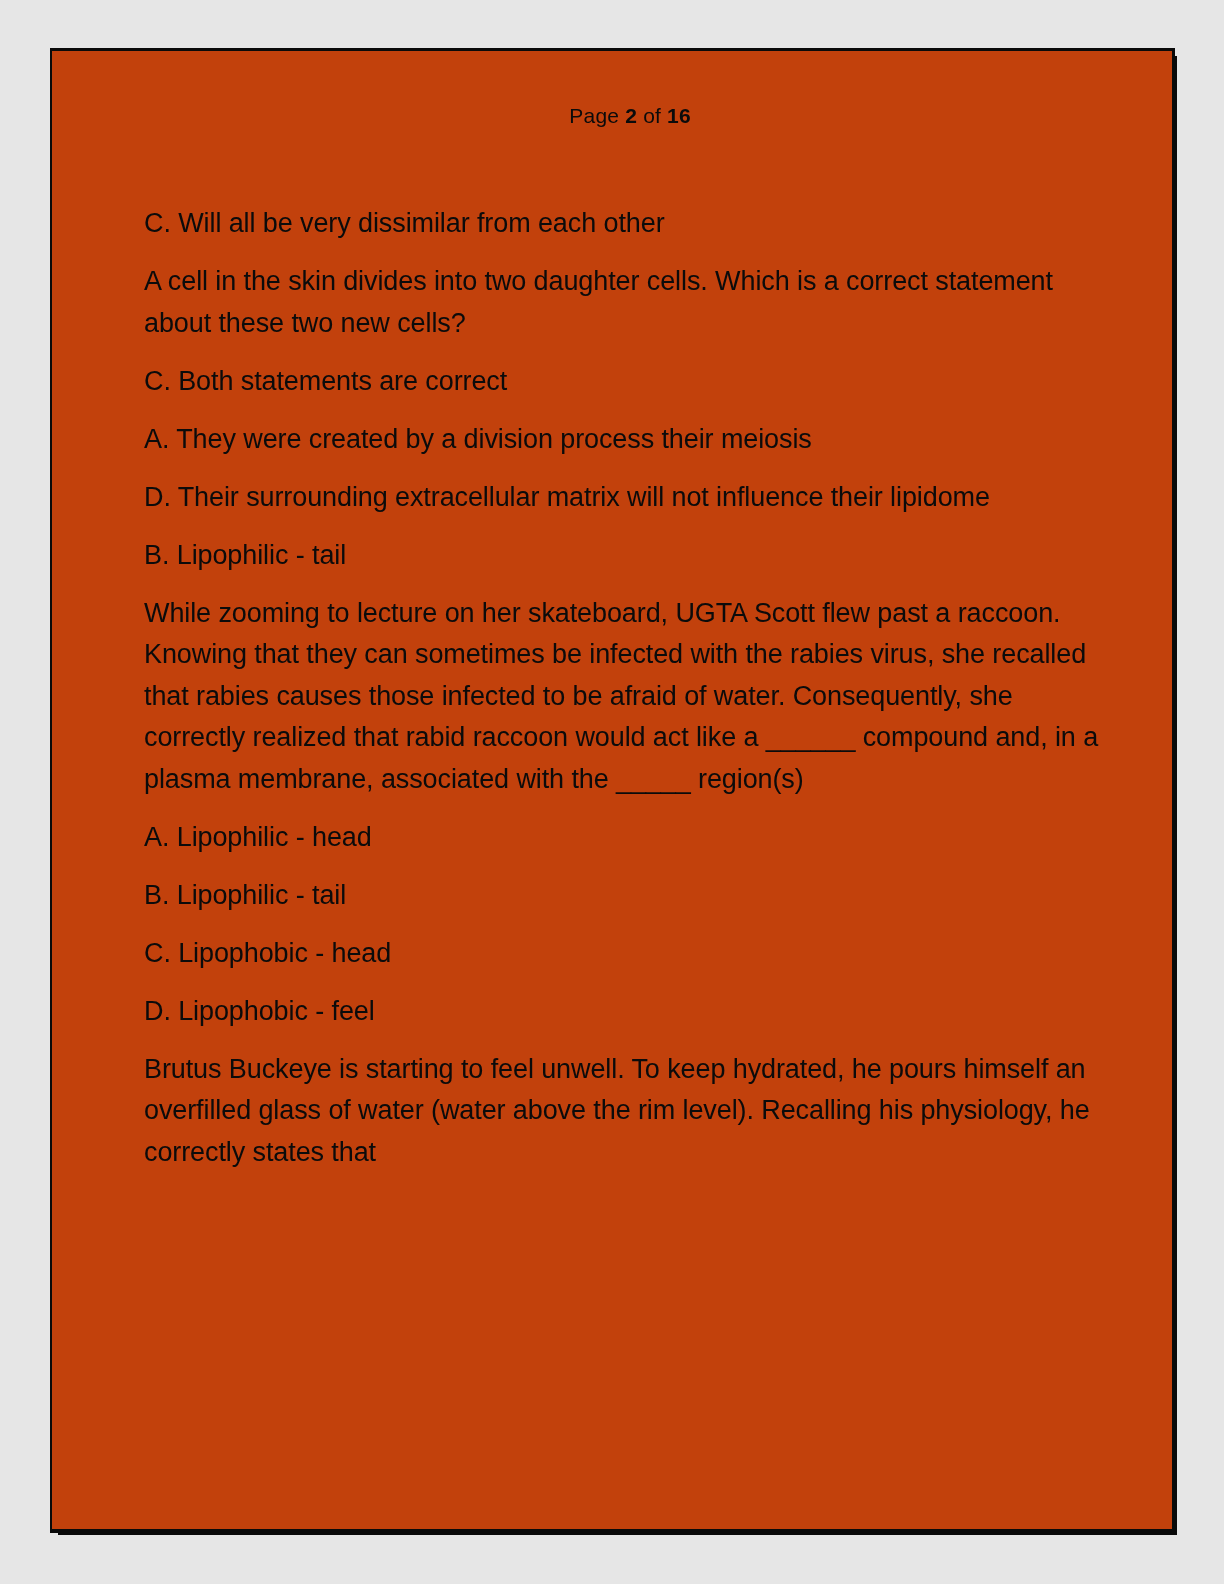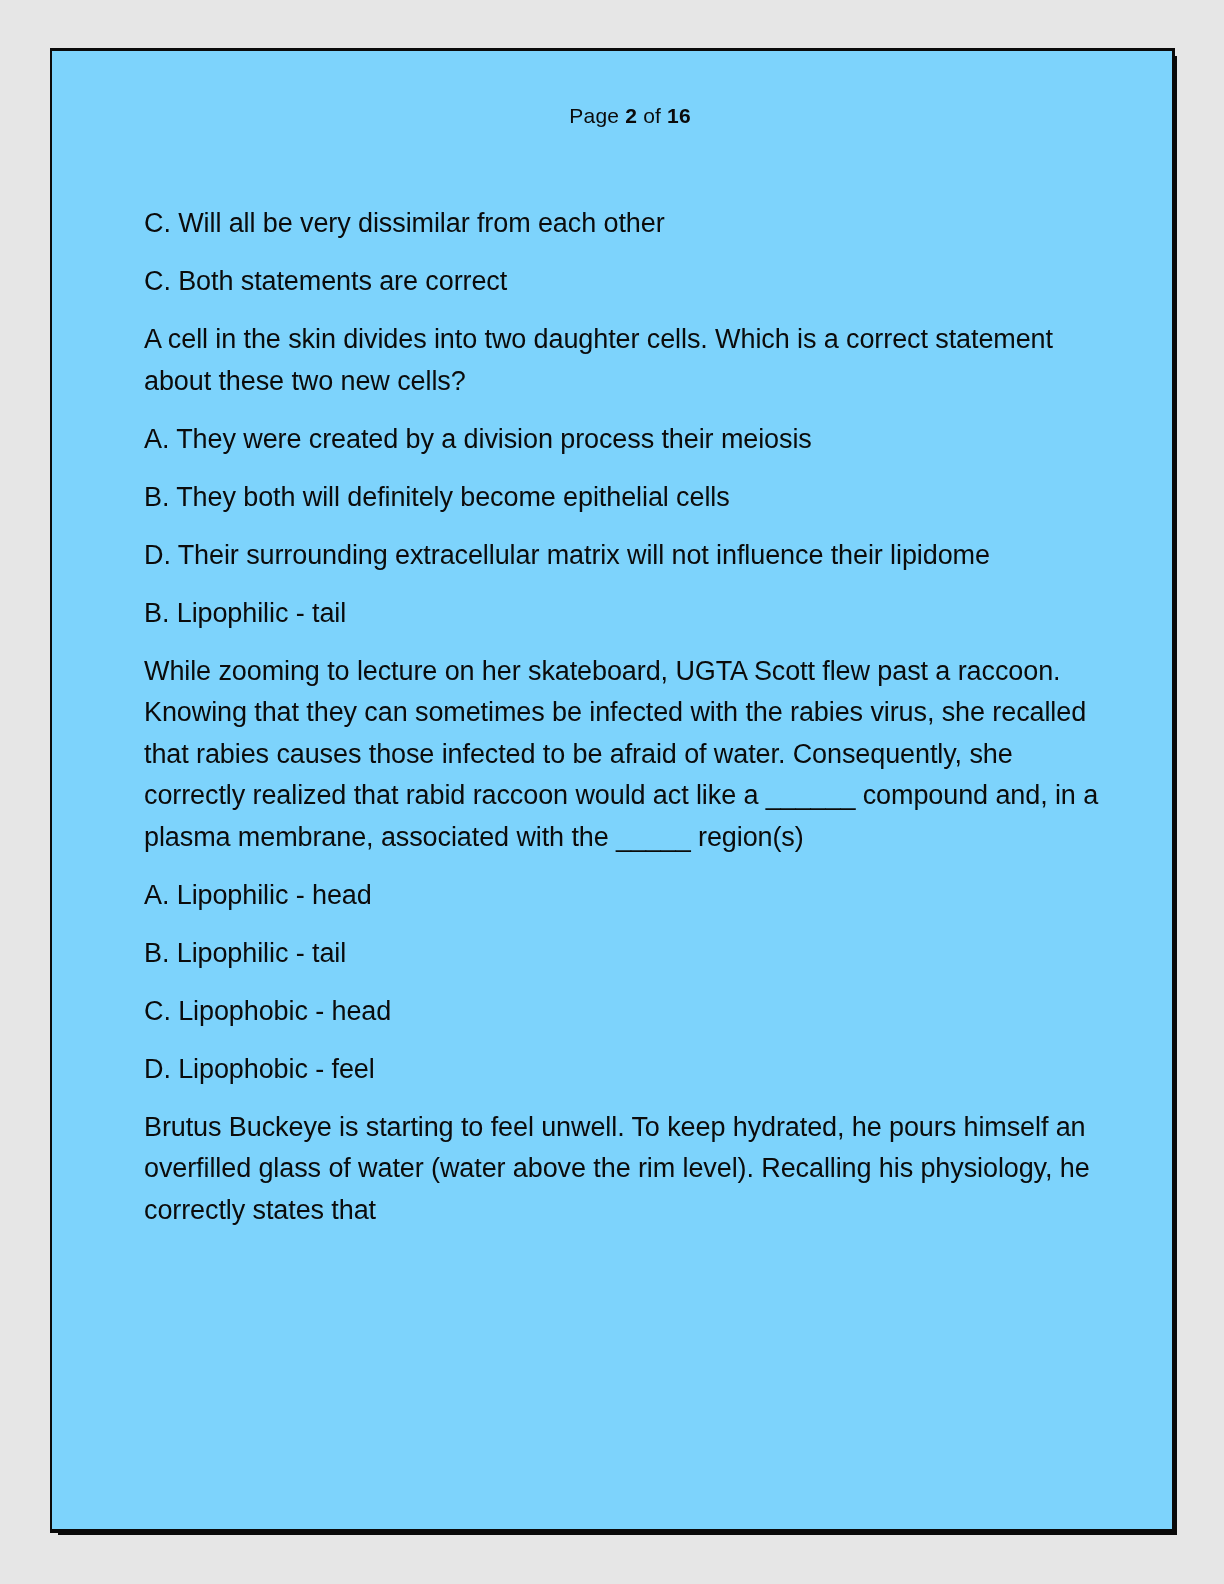--- a/index.html
+++ b/index.html
@@ -16,21 +16,21 @@
     width: 1224px;
     height: 1584px;
     background: #e6e6e6;
   }
   .sheet {
     position: absolute;
     left: 50px;
     top: 48px;
     width: 1125px;
     height: 1485px;
-    background: #7dd3fc;
+    background: #c2410c;
     border: 2px solid #0a0a0a;
     border-top-width: 3px;
     border-right-width: 3px;
     border-bottom-width: 4px;
     box-shadow: 5px 5px 0 -3px #0a0a0a;
   }
   .page-header {
     margin-top: 24px;
     text-align: center;
     font-size: 21px;
@@ -53,24 +53,23 @@
 </head>
 <body>
 
 <div class="canvas">
   <div class="sheet">
     <div class="page-header">
       <span>Page </span><span class="b">2</span><span> of </span><span class="b">16</span>
     </div>
     <div class="content">
       <p>C. Will all be very dissimilar from each other</p>
+      <p>A cell in the skin divides into two daughter cells. Which is a correct statement about these two new cells?</p>
       <p>C. Both statements are correct</p>
-      <p>A cell in the skin divides into two daughter cells. Which is a correct statement about these two new cells?</p>
       <p>A. They were created by a division process their meiosis</p>
-      <p>B. They both will definitely become epithelial cells</p>
       <p>D. Their surrounding extracellular matrix will not influence their lipidome</p>
       <p>B. Lipophilic - tail</p>
       <p>While zooming to lecture on her skateboard, UGTA Scott flew past a raccoon. Knowing that they can sometimes be infected with the rabies virus, she recalled that rabies causes those infected to be afraid of water. Consequently, she correctly realized that rabid raccoon would act like a ______ compound and, in a plasma membrane, associated with the _____ region(s)</p>
       <p>A. Lipophilic - head</p>
       <p>B. Lipophilic - tail</p>
       <p>C. Lipophobic - head</p>
       <p>D. Lipophobic - feel</p>
       <p>Brutus Buckeye is starting to feel unwell. To keep hydrated, he pours himself an overfilled glass of water (water above the rim level). Recalling his physiology, he correctly states that</p>
     </div>
   </div>

